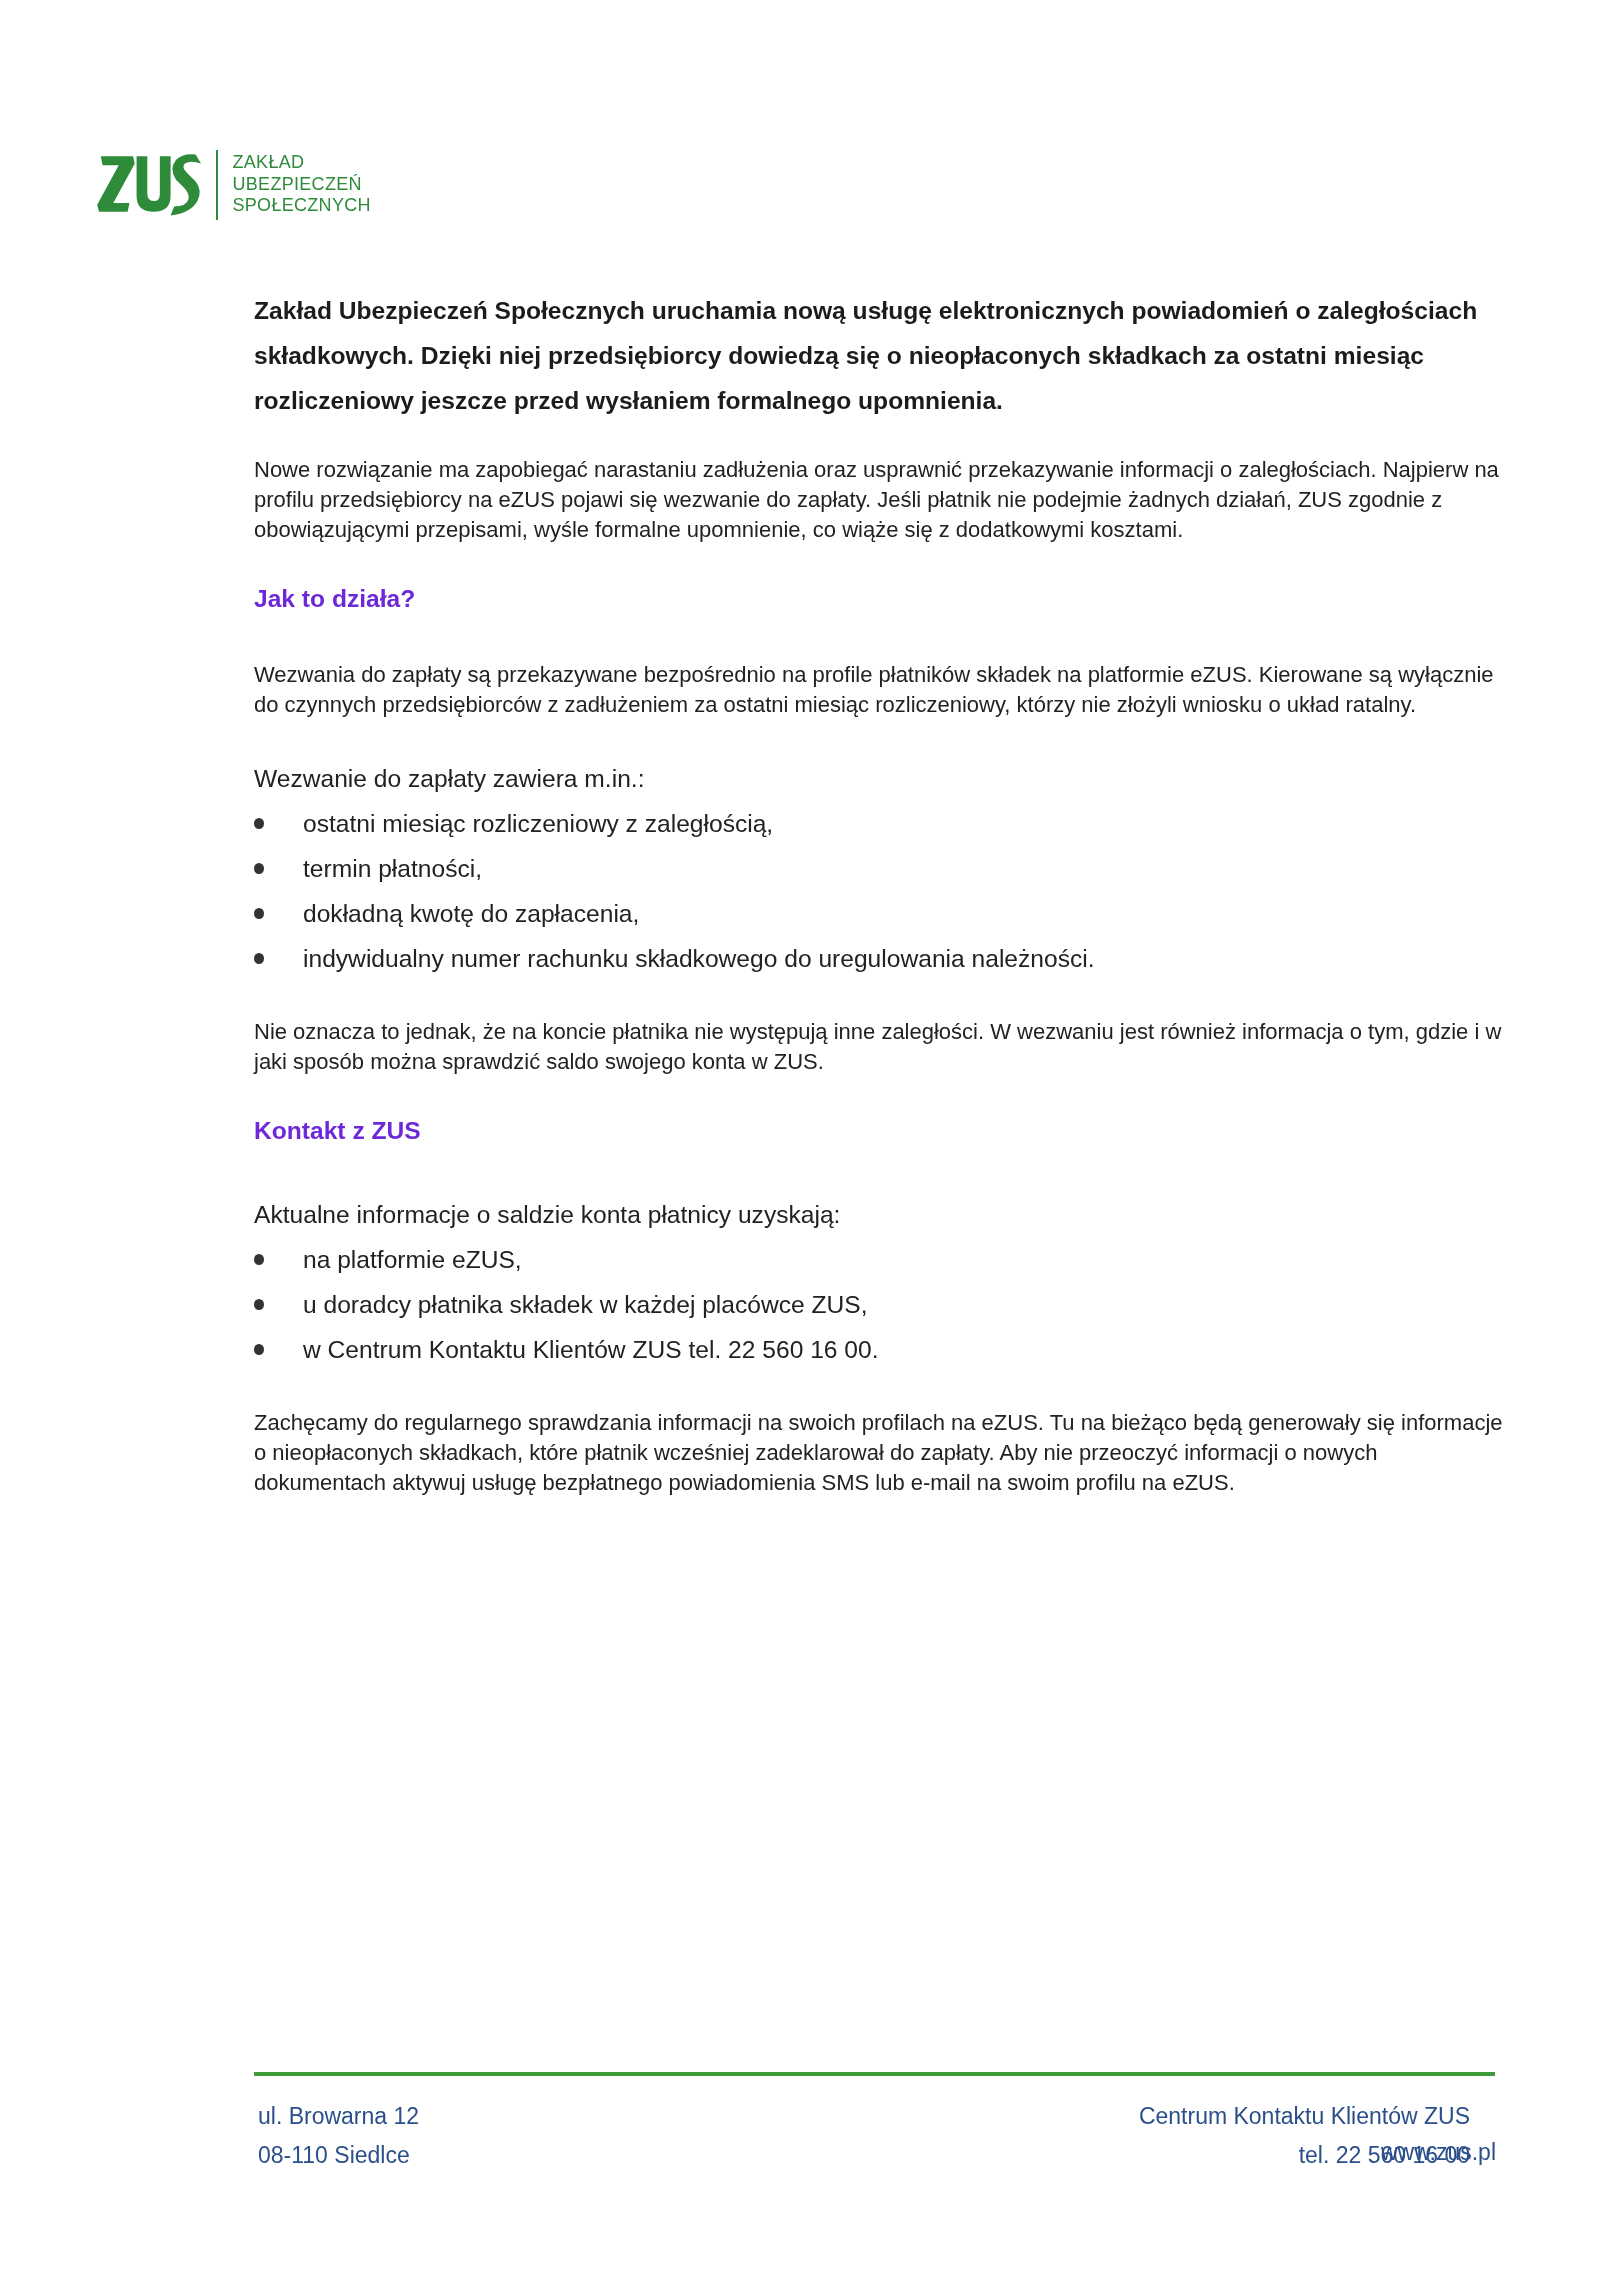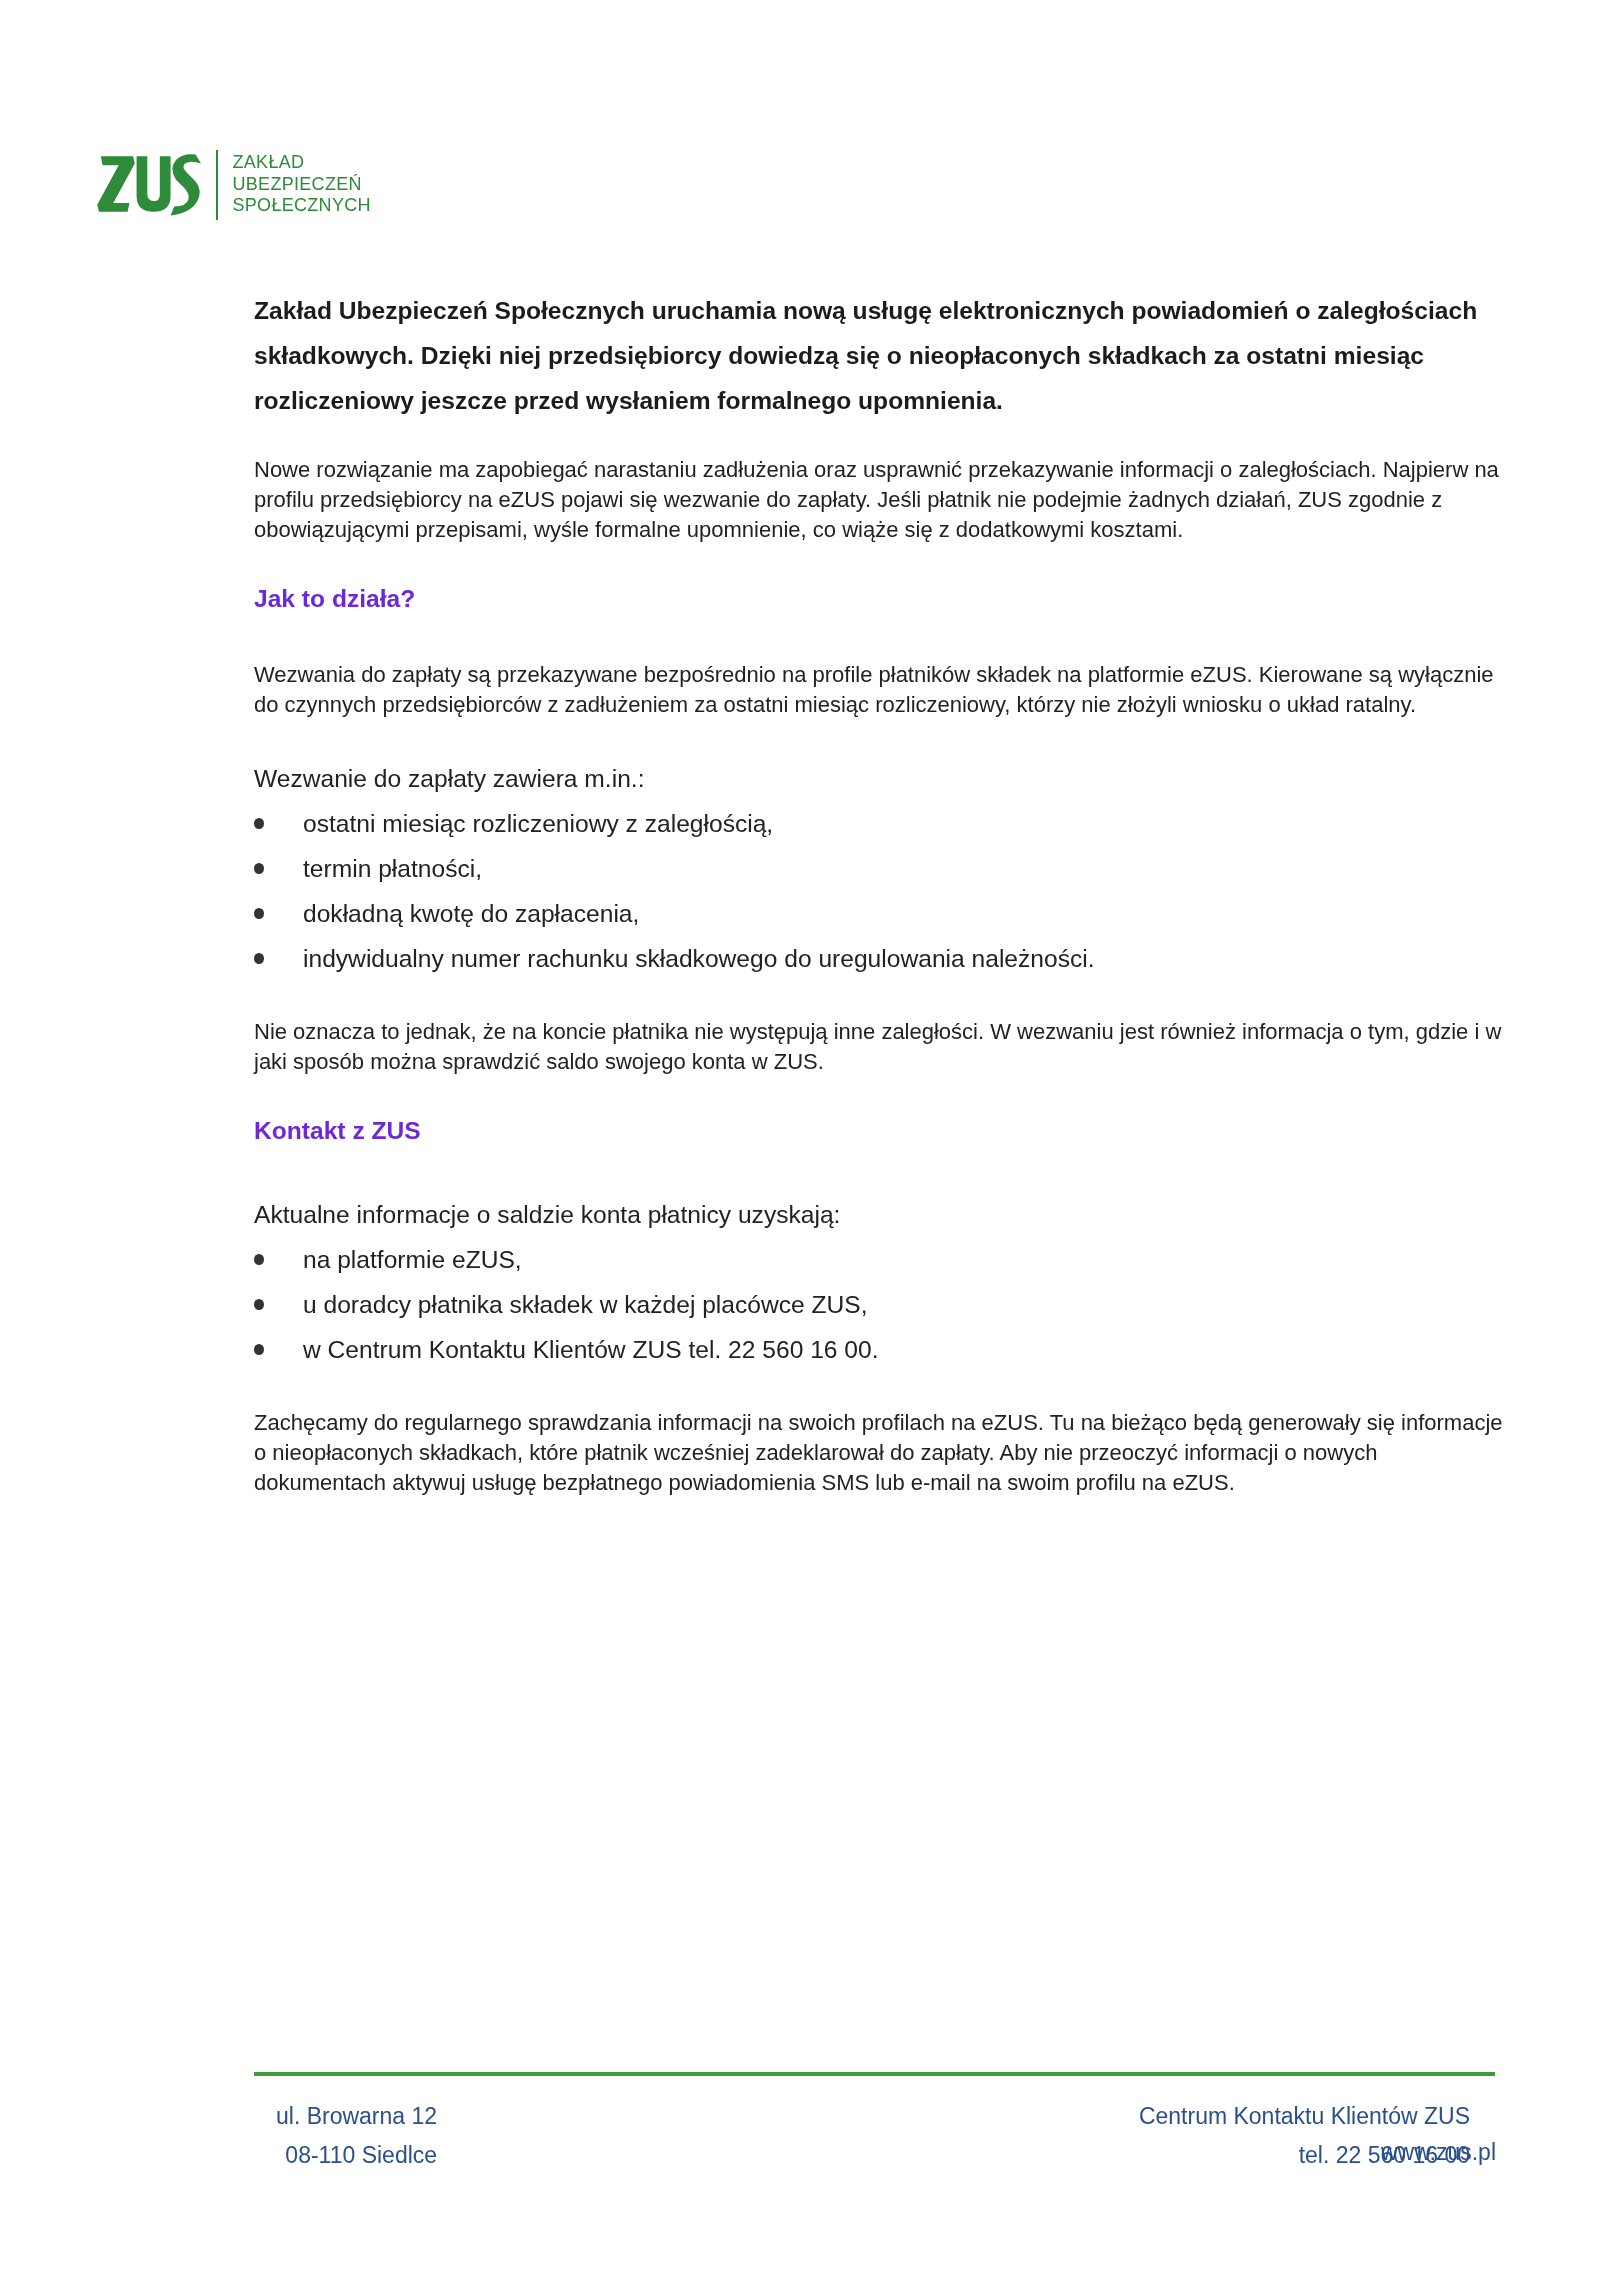--- a/index.html
+++ b/index.html
@@ -14,21 +14,21 @@
   .lead { font-weight:bold; font-size:24.6px; line-height:45px; margin:0 0 32px 0; color:#1c1c1c; }
   .para { font-size:22px; line-height:30px; margin:0 0 36px 0; color:#222; }
   .heading { font-weight:bold; font-size:24.6px; line-height:36px; margin:0 0 43px 0; color:#6d28d9; }
   .intro { font-size:24.6px; line-height:45px; margin:0; }
   ul.bullets { list-style:none; margin:0 0 36px 0; padding:0; }
   ul.bullets li { position:relative; padding-left:49px; font-size:24.6px; line-height:45px; }
   ul.bullets li .dot { position:absolute; left:0; top:17px; width:9.9px; height:10.7px; border-radius:50%; background:#333; }
   .footer-line { position:absolute; left:254px; top:2072px; width:1241px; height:3.6px; background:#3f9a3a; }
   .footer { position:absolute; left:254px; top:2097px; width:1241px; color:#2a4f8a; font-size:23px; line-height:39px; }
   .fcol { position:absolute; top:0; }
-  .fcol.left { left:22px; text-align:right; }
+  .fcol.left { left:4px; text-align:left; }
   .fcol.center { left:1px; width:1241px; text-align:right; padding-left:0;margin-top:36px; }
   .fcol.right { right:25px; text-align:right; }
 </style>
 </head>
 <body>
 
 <div class="logo">
   <svg class="logo-mark" viewBox="0 0 118 76">
 
     <path d="M4 6 H40 L42 14 L18 58 H36 L34 68 H2 L0 60 L24 16 H6 Z" fill="#2e8b3a"></path>

